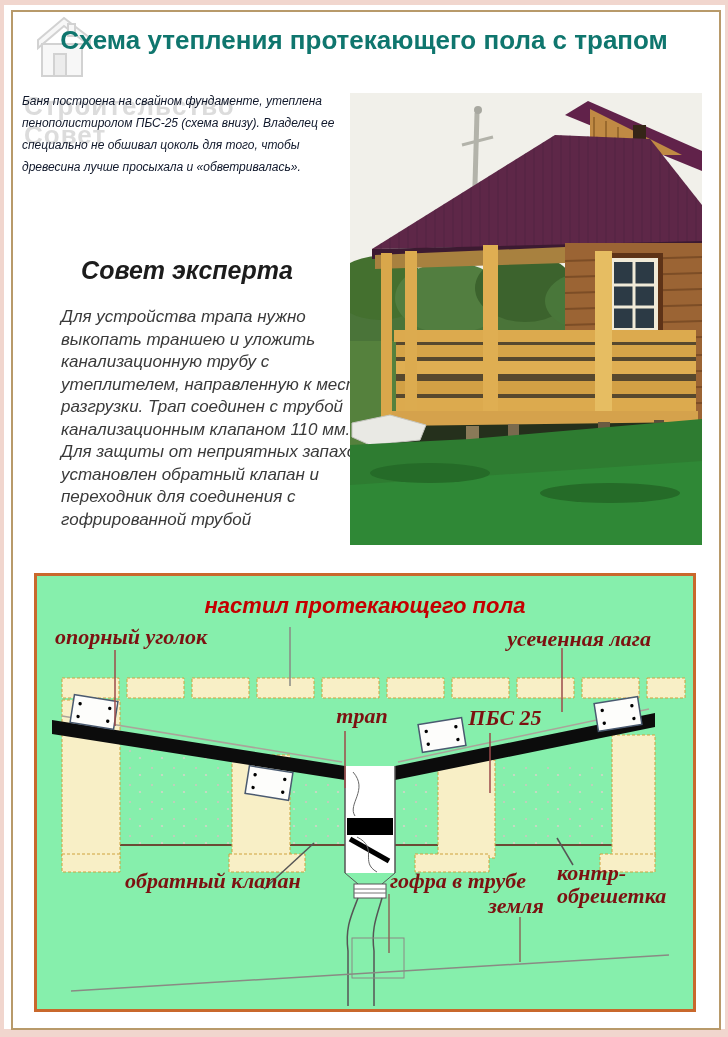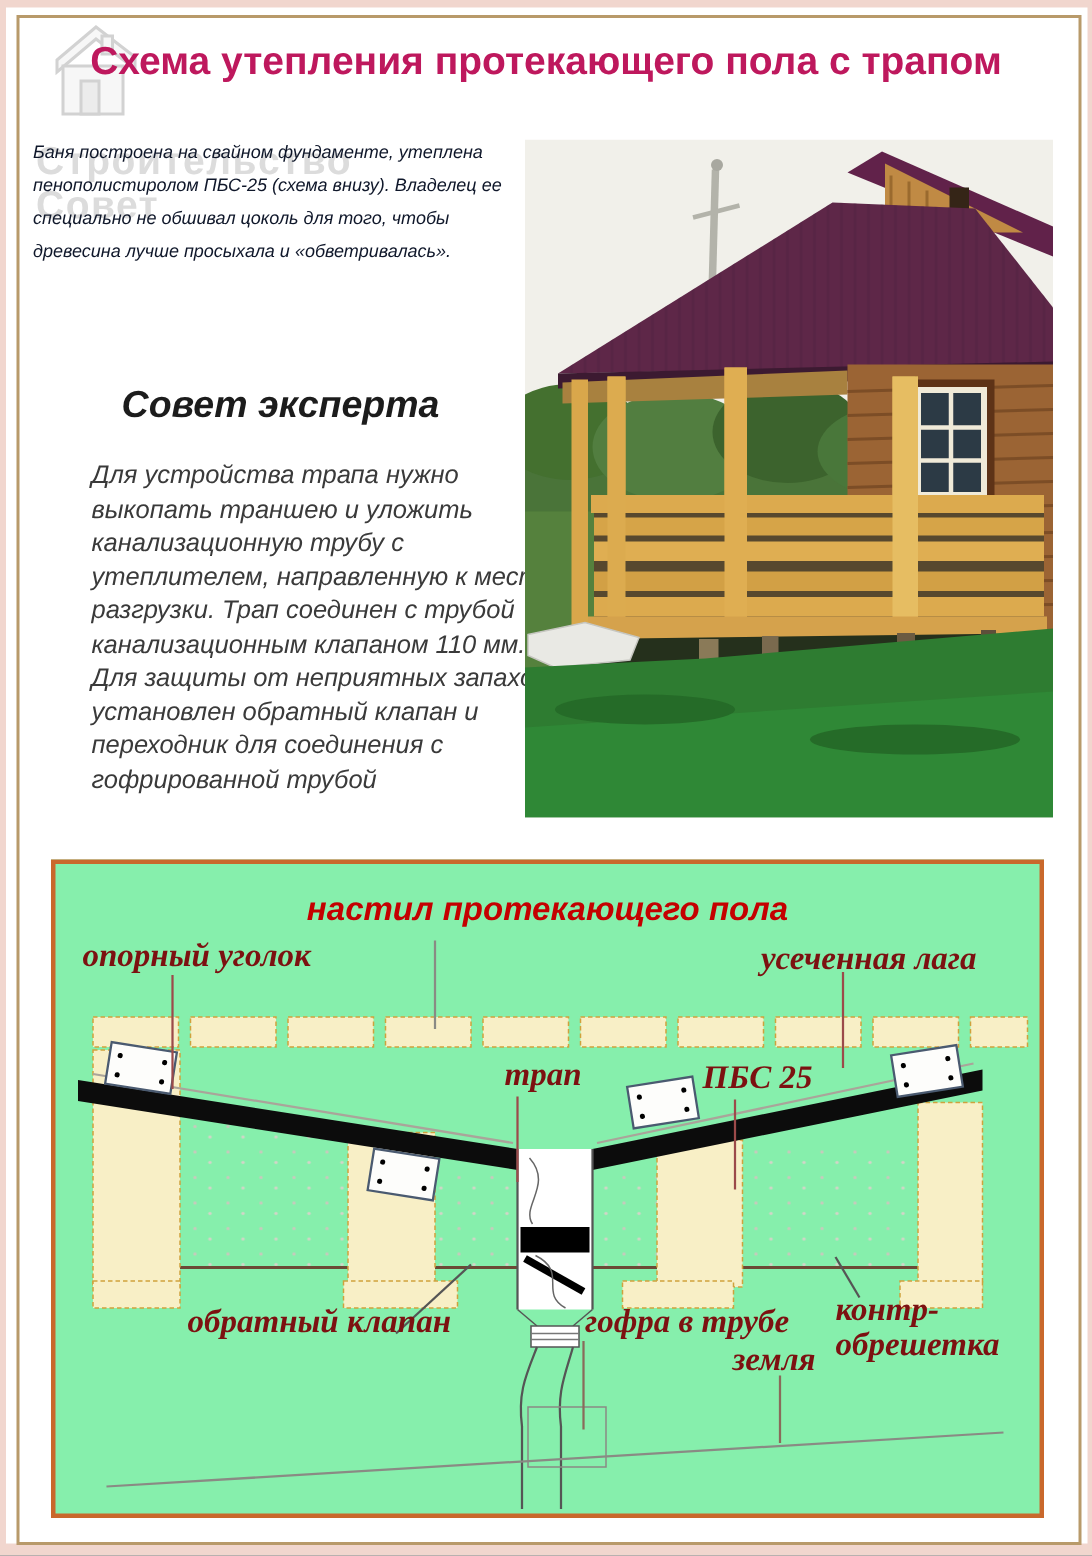--- a/index.html
+++ b/index.html
@@ -7,21 +7,21 @@
           font-family:"Liberation Sans",sans-serif;}
   .paper{position:absolute;left:4px;top:5px;width:721px;height:1024px;background:#ffffff;}
   .frame{position:absolute;left:11px;top:10px;width:706px;height:1016px;border:2px solid #b89a6a;pointer-events:none;}
 
   
   .wm{position:absolute;left:24px;top:10px;display:flex;gap:6px;align-items:flex-start;flex-direction:column;}
   .wm-text{color:#dcdcdc;font-weight:bold;font-size:26px;line-height:29px;letter-spacing:1px;}
 
   
   .title{position:absolute;left:20px;top:24px;width:688px;text-align:center;
-         color:#be185d;font-weight:bold;font-size:26px;line-height:33px;}
+         color:#0f766e;font-weight:bold;font-size:26px;line-height:33px;}
 
   
   .intro{position:absolute;left:22px;top:90px;width:314px;font-style:italic;
          font-size:12px;line-height:22px;color:#0f172a;}
   .expert-h{position:absolute;left:30px;top:256px;width:314px;text-align:center;
             font-style:italic;font-weight:bold;font-size:25px;color:#1c1c1c;}
   .expert-p{position:absolute;left:30px;top:306px;width:316px;font-style:italic;
             font-size:17px;line-height:22.5px;color:#3a3a3a;margin-left:31px;}
 
   .photo{position:absolute;left:350px;top:93px;width:352px;height:452px;}

